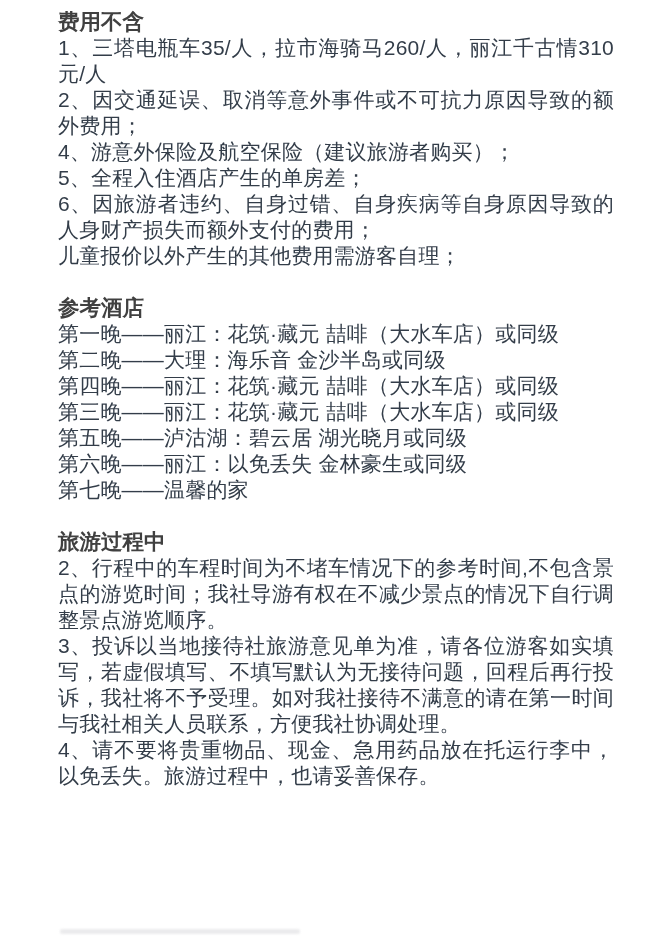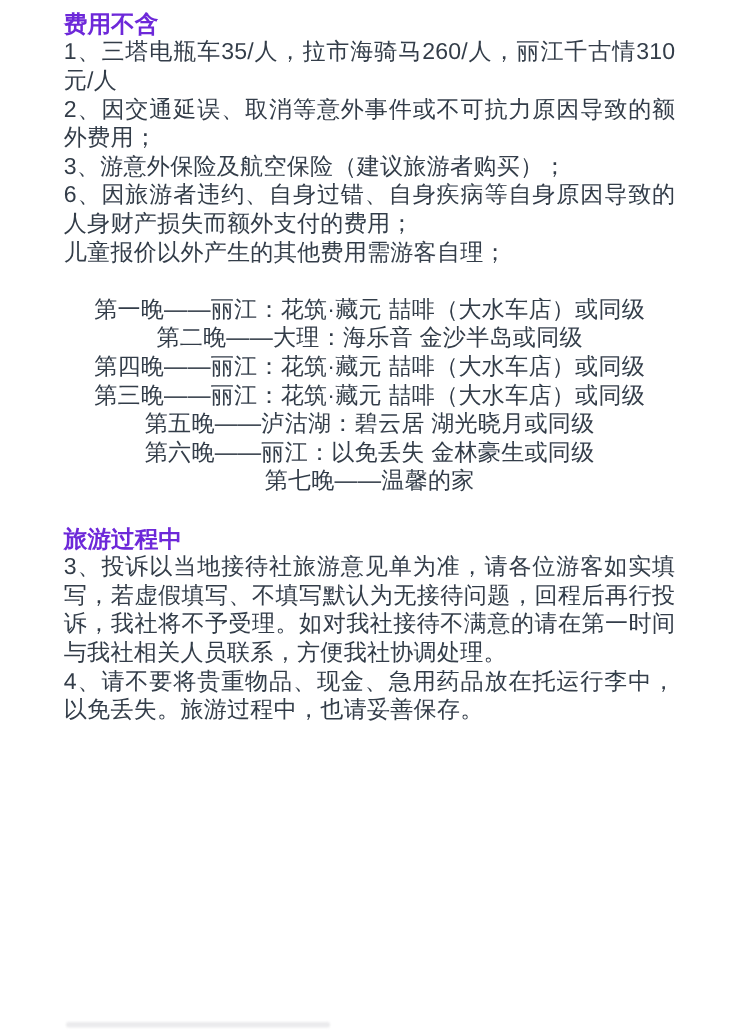--- a/index.html
+++ b/index.html
@@ -26,29 +26,29 @@
     margin: 0;
   }
   .section + .section {
     margin-top: 26px;
   }
   .section-title {
     margin: 0;
     font-size: 21.5px;
     line-height: 26px;
     font-weight: bold;
-    color: #6d28d9;
+    color: #404040;
   }
   .para {
     margin: 0;
     text-align: justify;
     letter-spacing: 0.2px;
   }
   .hotel-line {
-    text-align: center;
+    text-align: left;
   }
   .cutoff-hint {
     position: absolute;
     left: 60px;
     top: 929px;
     width: 240px;
     height: 5px;
     background: #ebebed;
     border-radius: 2px;
     filter: blur(1px);
@@ -56,36 +56,39 @@
 </style>
 </head>
 <body>
 
 <div class="page">
 
   <div class="section">
     <h2 class="section-title">费用不含</h2>
     <p class="para">1、三塔电瓶车35/人，拉市海骑马260/人，丽江千古情310元/人</p>
     <p class="para">2、因交通延误、取消等意外事件或不可抗力原因导致的额外费用；</p>
-    <p class="para">3、游意外保险及航空保险（建议旅游者购买）；</p>
+    <p class="para">4、游意外保险及航空保险（建议旅游者购买）；</p>
+    <p class="para">5、全程入住酒店产生的单房差；</p>
     <p class="para">6、因旅游者违约、自身过错、自身疾病等自身原因导致的人身财产损失而额外支付的费用；</p>
     <p class="para">儿童报价以外产生的其他费用需游客自理；</p>
   </div>
 
   <div class="section">
+    <h2 class="section-title">参考酒店</h2>
     <p class="para hotel-line">第一晚——丽江：花筑·藏元 喆啡（大水车店）或同级</p>
     <p class="para hotel-line">第二晚——大理：海乐音 金沙半岛或同级</p>
     <p class="para hotel-line">第四晚——丽江：花筑·藏元 喆啡（大水车店）或同级</p>
     <p class="para hotel-line">第三晚——丽江：花筑·藏元 喆啡（大水车店）或同级</p>
     <p class="para hotel-line">第五晚——泸沽湖：碧云居 湖光晓月或同级</p>
     <p class="para hotel-line">第六晚——丽江：以免丢失 金林豪生或同级</p>
     <p class="para hotel-line">第七晚——温馨的家</p>
   </div>
 
   <div class="section">
     <h2 class="section-title">旅游过程中</h2>
+    <p class="para">2、行程中的车程时间为不堵车情况下的参考时间,不包含景点的游览时间；我社导游有权在不减少景点的情况下自行调整景点游览顺序。</p>
     <p class="para">3、投诉以当地接待社旅游意见单为准，请各位游客如实填写，若虚假填写、不填写默认为无接待问题，回程后再行投诉，我社将不予受理。如对我社接待不满意的请在第一时间与我社相关人员联系，方便我社协调处理。</p>
     <p class="para">4、请不要将贵重物品、现金、急用药品放在托运行李中，以免丢失。旅游过程中，也请妥善保存。</p>
   </div>
 
 </div>
 
 <div class="cutoff-hint"></div>
 
 </body></html>

